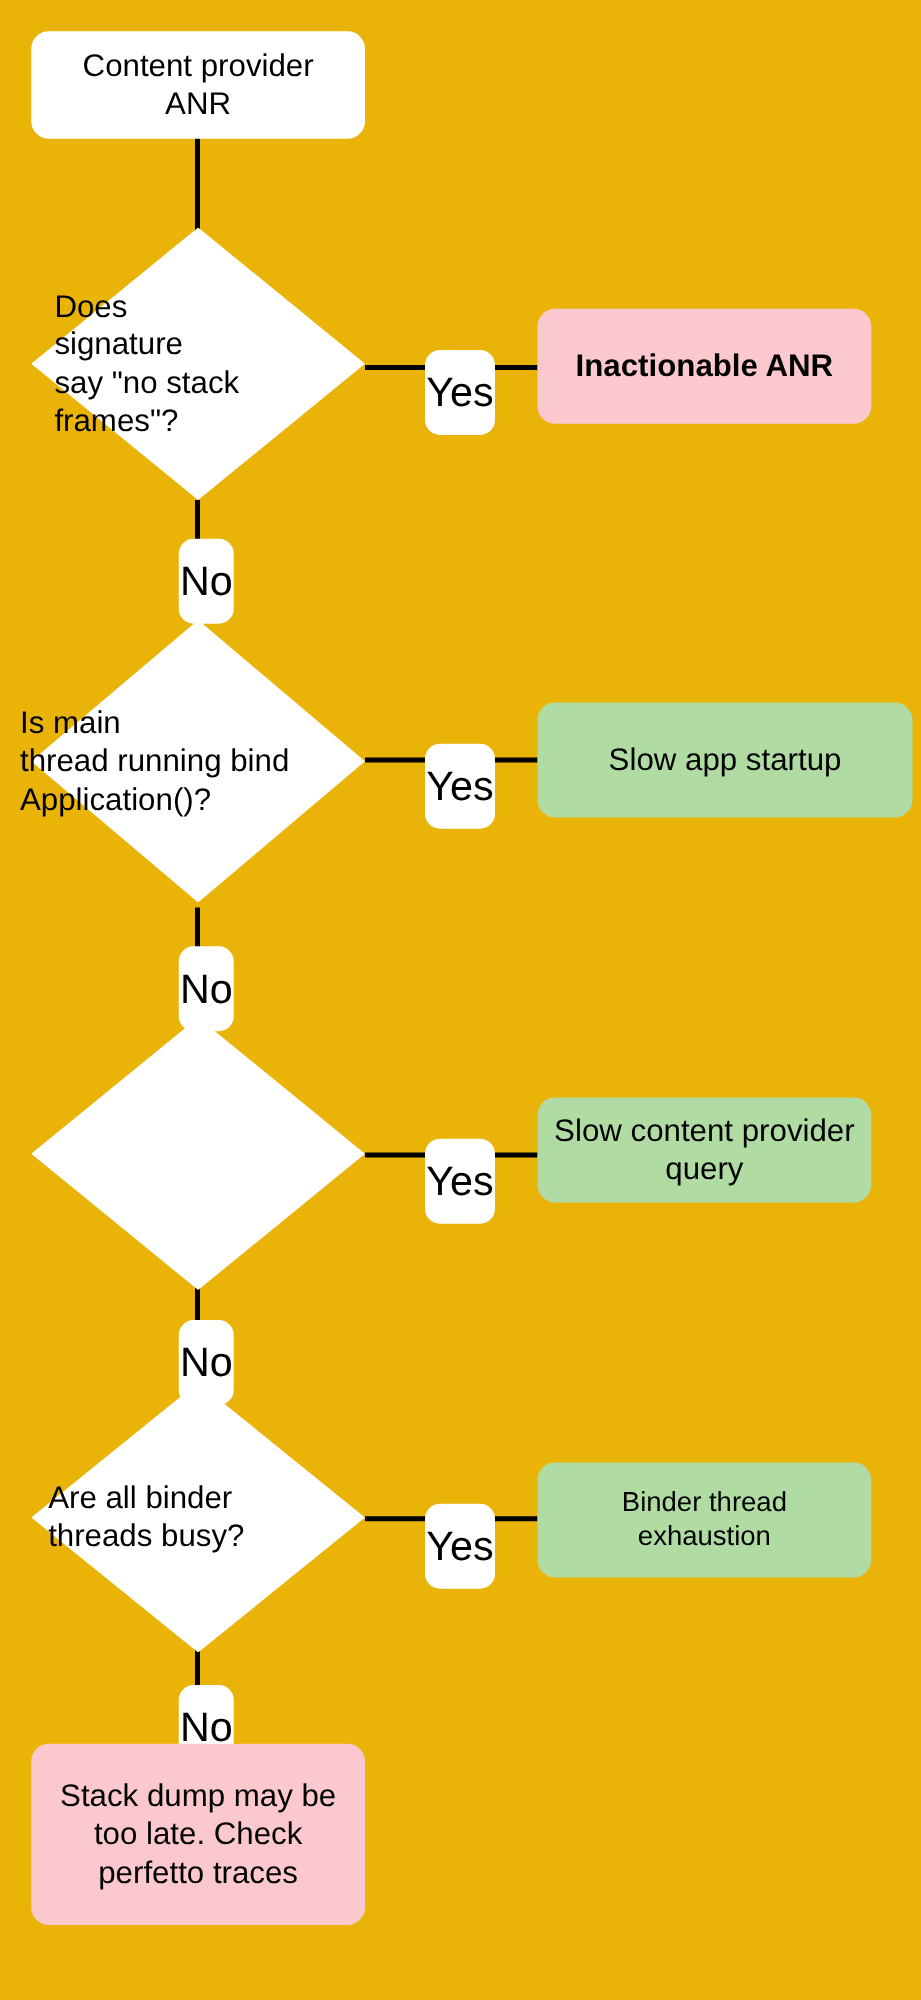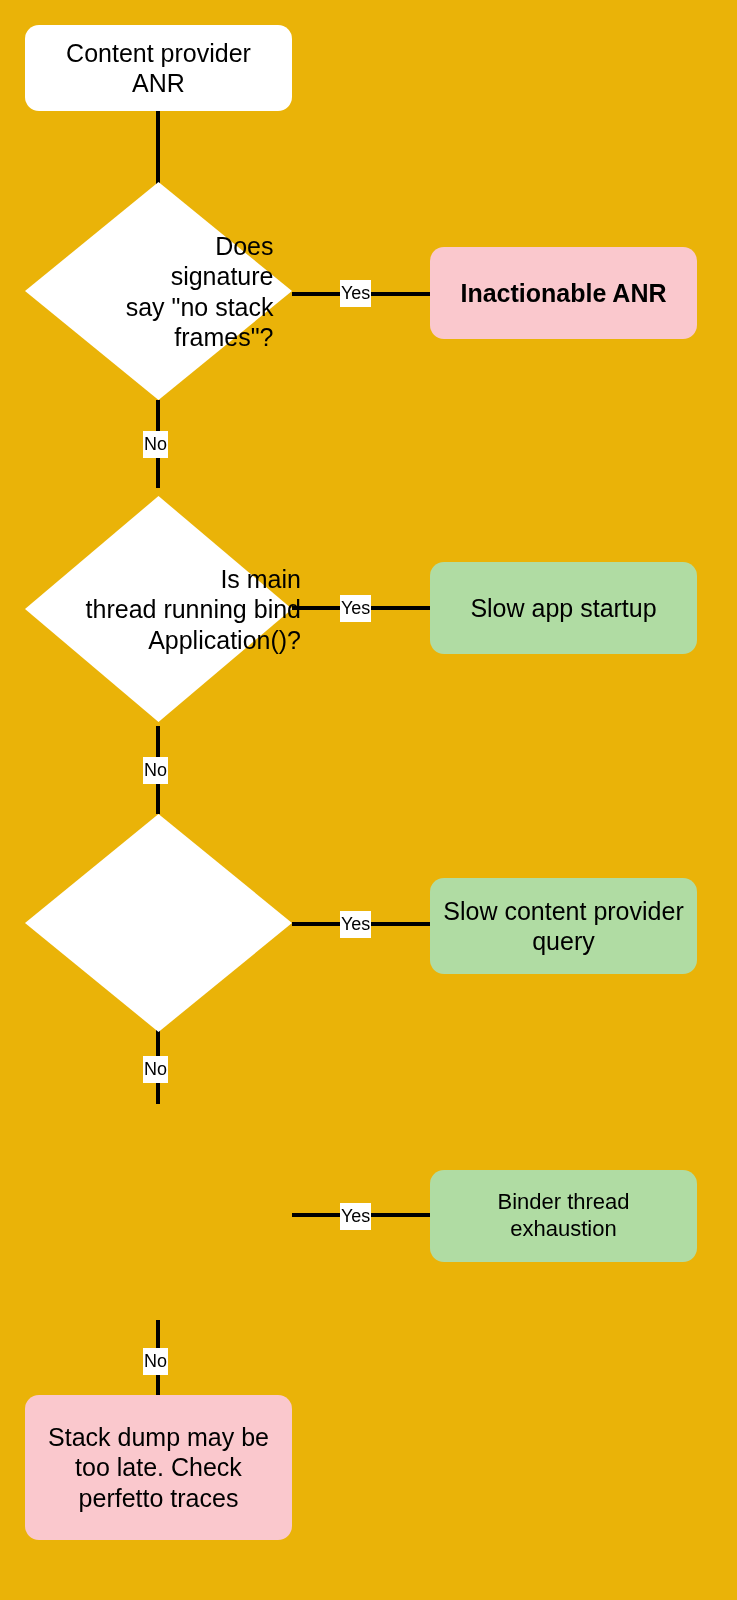--- a/index.html
+++ b/index.html
@@ -56,38 +56,39 @@
     height: 100%;
     background: #FFFFFF;
     clip-path: polygon(50% 0%, 100% 50%, 50% 100%, 0% 50%);
   }
   .diamond-label {
     position: absolute;
     left: 50%;
     top: 50%;
     transform: translate(-50%, -50%);
     width: 300px;
-    text-align: right;
+    text-align: left;
     color: #000000;
     line-height: 1.21;
     white-space: pre-line;
     z-index: 2;
     pointer-events: none;
   }
 
   
   .edge-label {
     position: absolute;
     background: #FFFFFF;
     color: #000000;
-    font-size: 18px;
+    font-size: 33px;
     line-height: 1.08;
-    padding: 4px 1px;
+    padding: 16px 1px;
     text-align: center;
     white-space: nowrap;
+    border-radius: 12px;
   }
 
   
   .connector {
     position: absolute;
     background: #000000;
   }
 </style>
 </head>
 <body>
@@ -129,37 +130,42 @@
     <div class="diamond-shape"></div>
     <div class="diamond-label" style="font-size:25px; width:285px;">Is main
 thread running bind
 Application()?</div>
   </div>
 
   <div class="edge-label" style="left:340px; top:595px;">Yes</div>
 
   <div class="edge-label" style="left:143px; top:757px;">No</div>
 
-  <div class="node rounded-box box-green" style="left:430px; top:562px; width:267px; height:92px; font-size:25px;">
+  <div class="node rounded-box box-green" style="left:430px; top:562px; width:300px; height:92px; font-size:25px;">
     <span>Slow app startup</span>
   </div>
 
   <div class="diamond-wrap" style="left:25px; top:814px; width:267px; height:218px;">
     <div class="diamond-shape"></div>
   </div>
 
   <div class="edge-label" style="left:340px; top:911px;">Yes</div>
 
   <div class="edge-label" style="left:143px; top:1056px;">No</div>
 
-  <div class="node rounded-box box-green" style="left:430px; top:878px; width:267px; height:96px; font-size:25px;">
+  <div class="node rounded-box box-green" style="left:430px; top:878px; width:267px; height:84px; font-size:25px;">
     <span>Slow content provider
 query</span>
   </div>
 
+  <div class="diamond-wrap" style="left:25px; top:1106px; width:267px; height:216px;">
+    <div class="diamond-shape"></div>
+    <div class="diamond-label" style="font-size:25px; width:240px;">Are all binder
+threads busy?</div>
+  </div>
 
   <div class="edge-label" style="left:340px; top:1203px;">Yes</div>
 
   <div class="edge-label" style="left:143px; top:1348px;">No</div>
 
   <div class="node rounded-box box-green" style="left:430px; top:1170px; width:267px; height:92px; font-size:22px;">
     <span>Binder thread
 exhaustion</span>
   </div>
 

